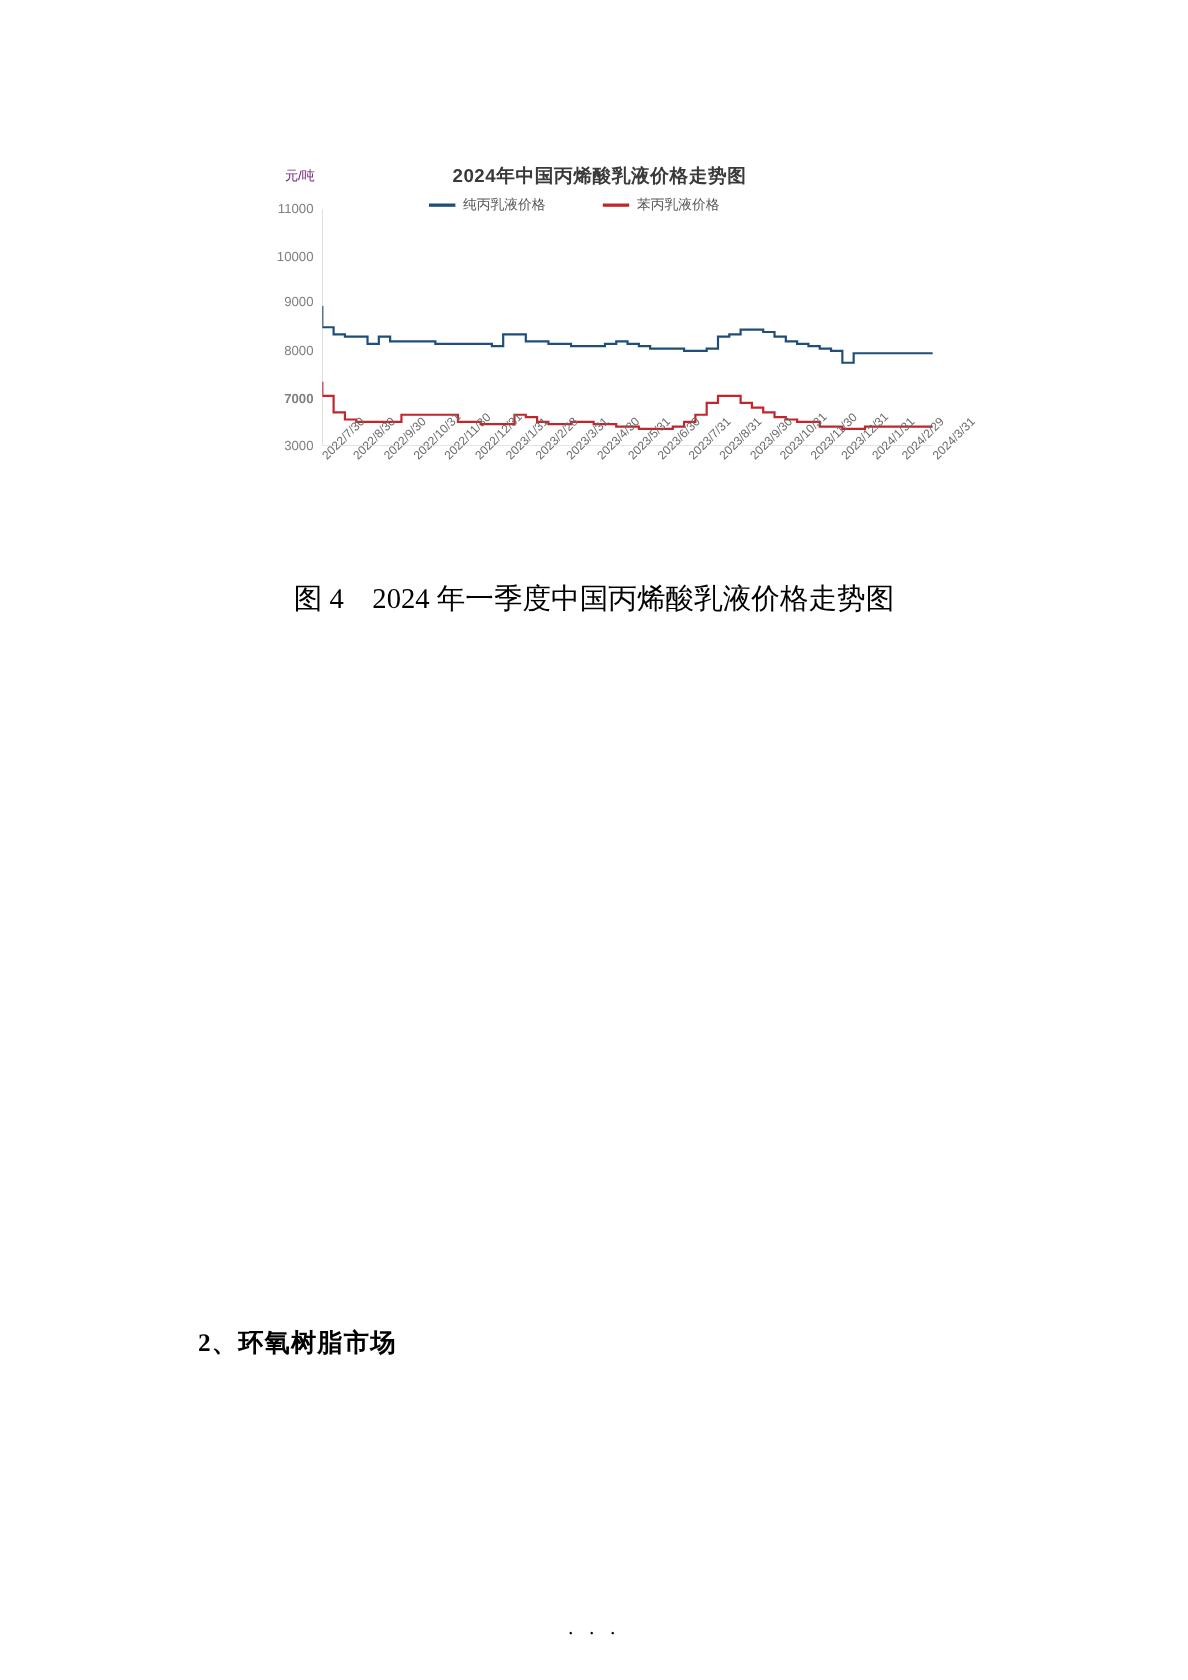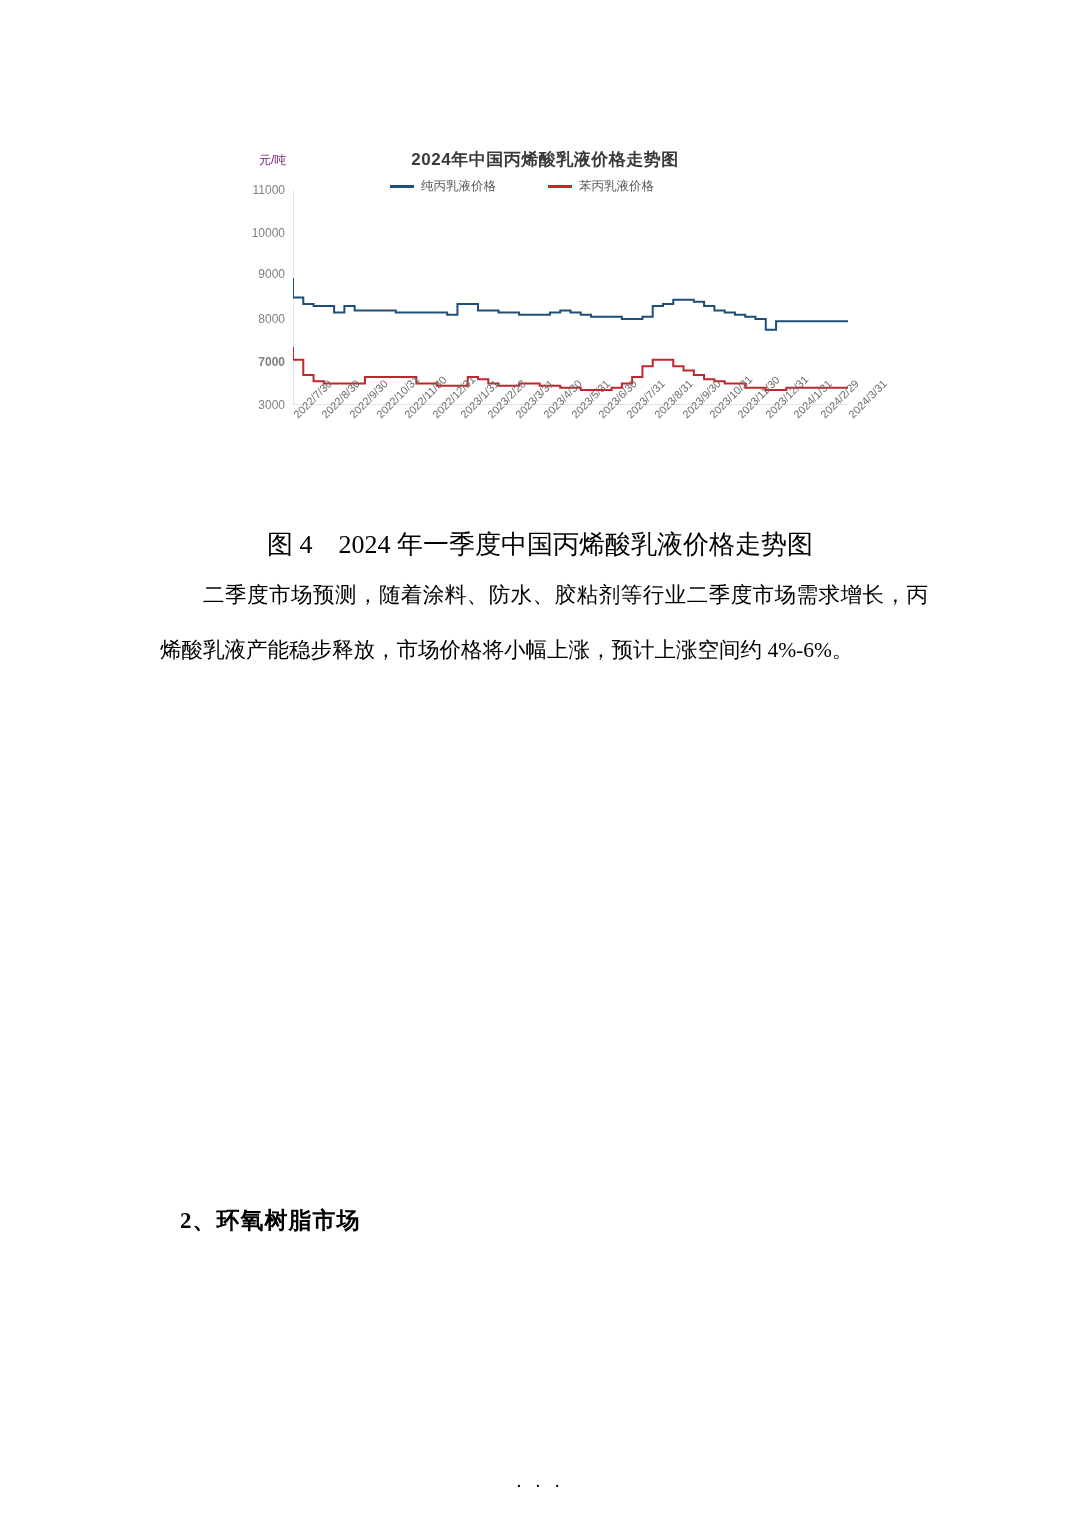--- a/index.html
+++ b/index.html
@@ -219,20 +219,19 @@
         <div class="xlabel" style="left: 469.75px; top: 4px;">2023/12/31</div>
         <div class="xlabel" style="left: 497.5px; top: 4px;">2024/1/31</div>
         <div class="xlabel" style="left: 525.25px; top: 4px;">2024/2/29</div>
         <div class="xlabel" style="left: 553px; top: 4px;">2024/3/31</div>
       </div>
   </div>
 
   <div class="fig-caption">图 4　2024 年一季度中国丙烯酸乳液价格走势图</div>
 
   <div class="body-text">
-    <p>二季度市场预测，随着涂料、防水、胶粘剂等行业二季度市场需求增长，丙烯酸乳液产能稳步释放，市场价格将小幅上涨，预计上涨空间约 4%-6%。</p>
   </div>
 
   <div class="heading">2、环氧树脂市场</div>
 
   <div class="footer-dots">· · ·</div>
 
 </div>
 
 </body></html>

